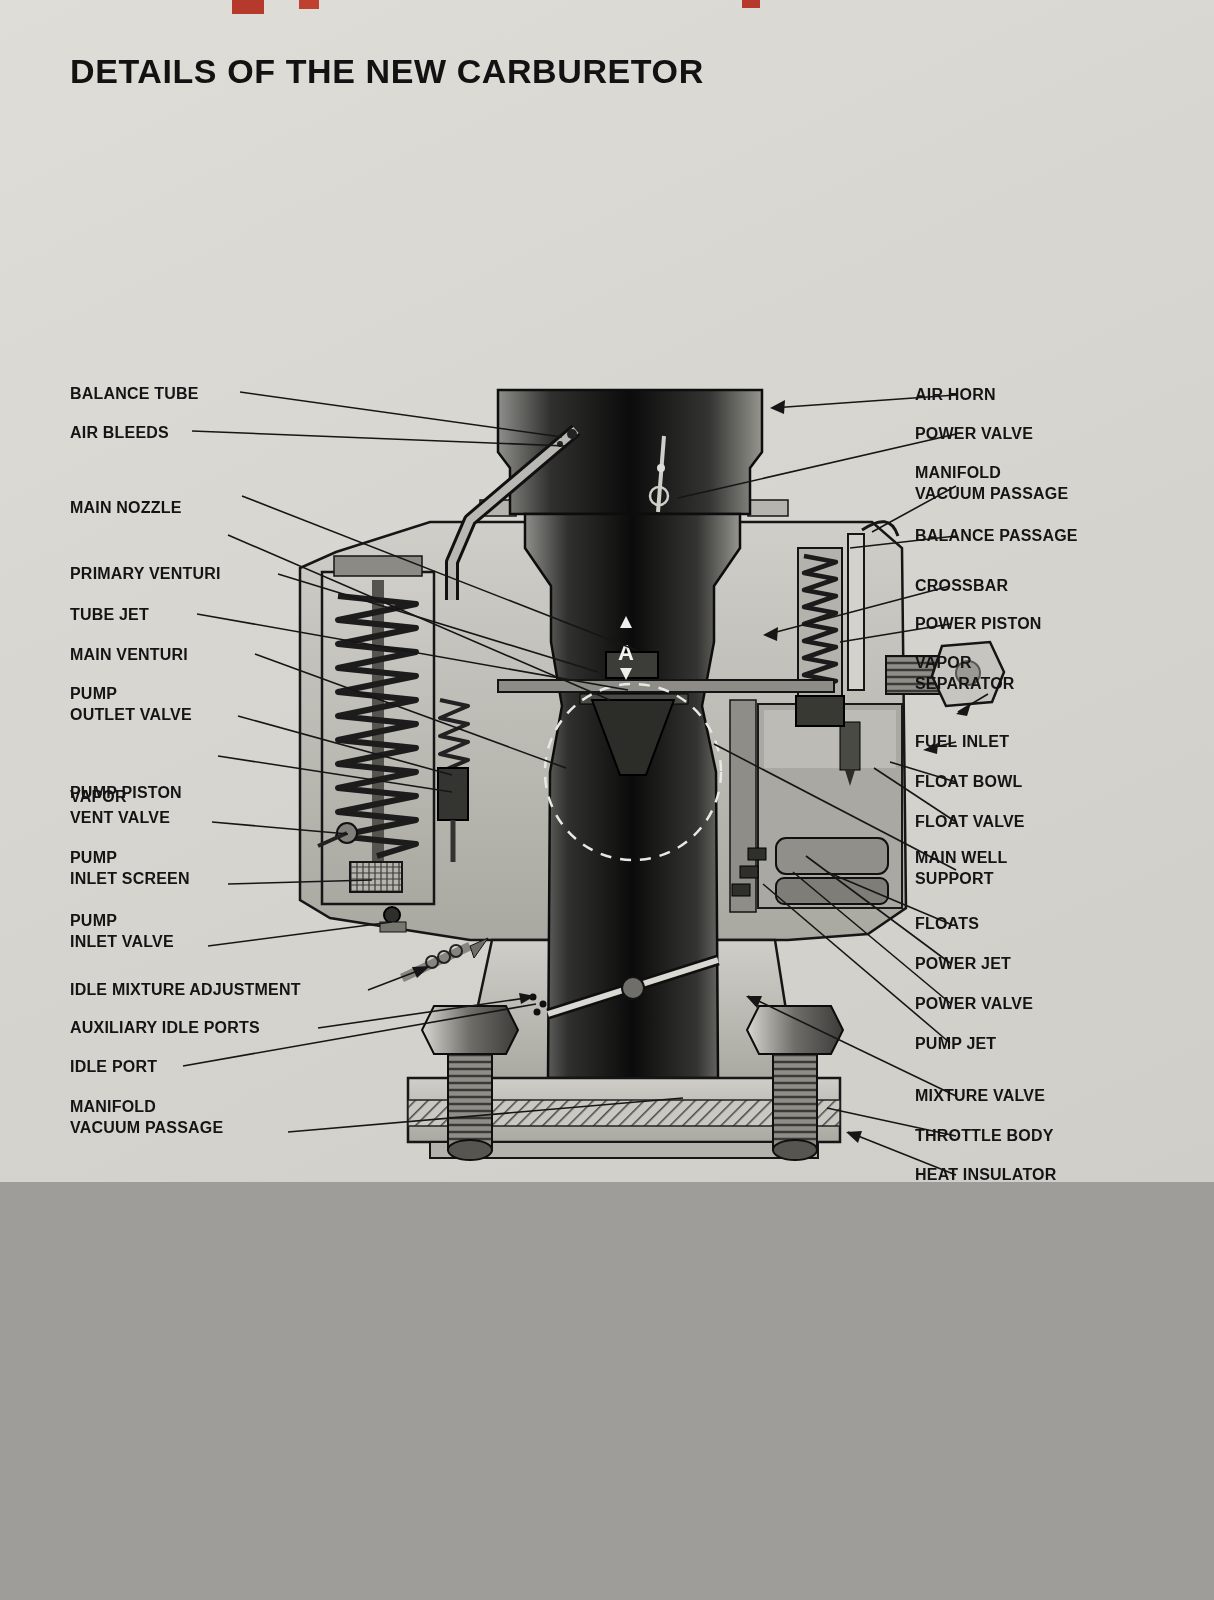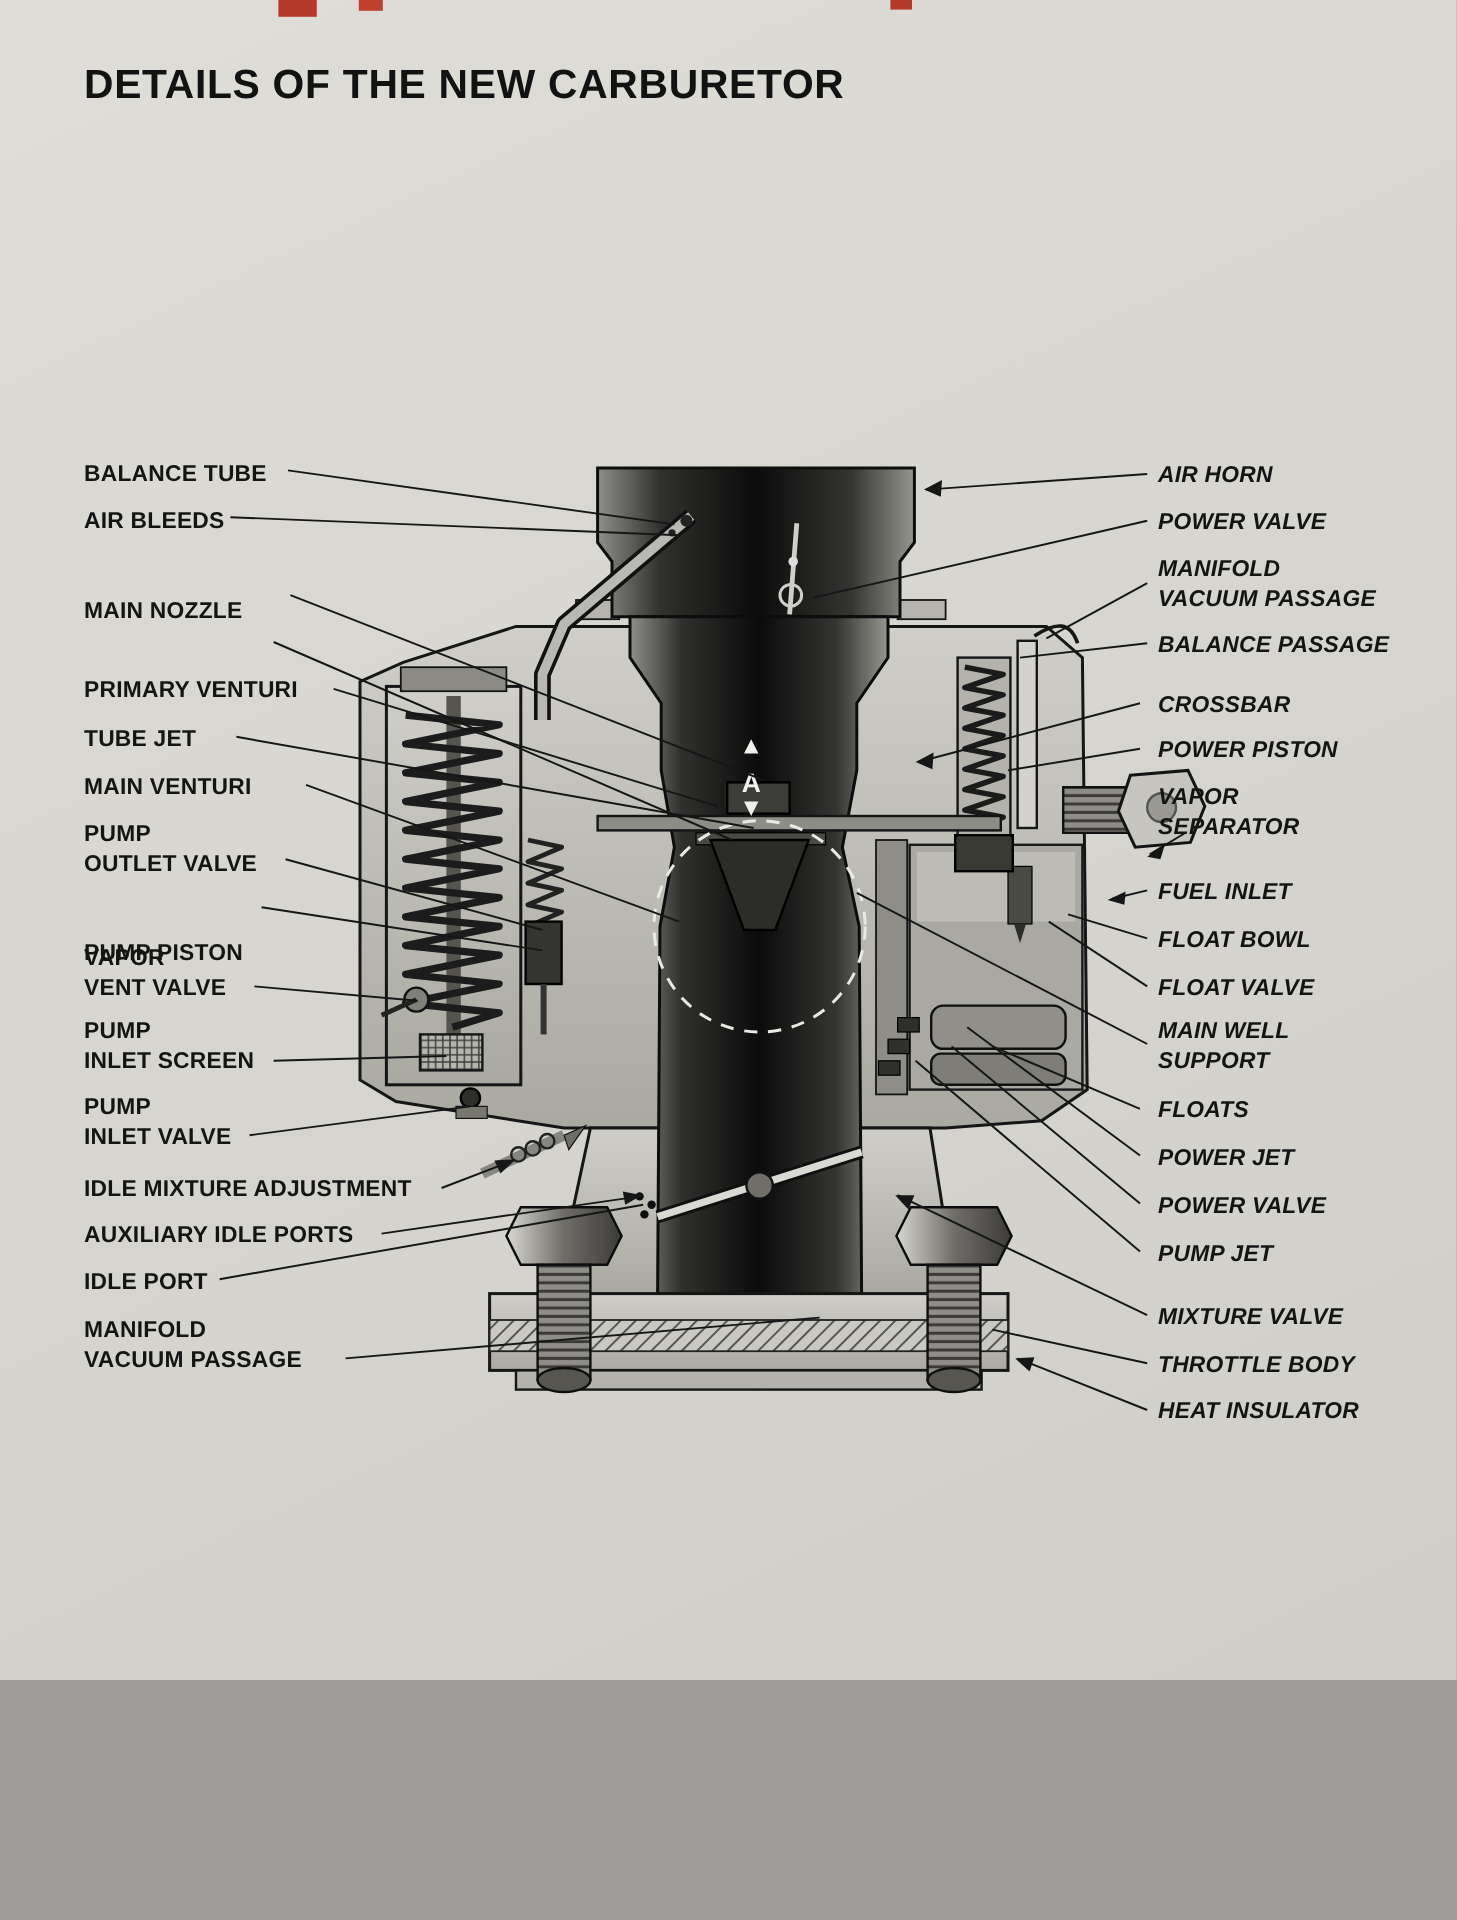--- a/index.html
+++ b/index.html
@@ -1,36 +1,36 @@
 <!DOCTYPE html>
 <html><head>
 <meta charset="utf-8">
 <style>
   * { margin:0; padding:0; box-sizing:border-box; }
   html,body { background:#9e9d99; }
   .page {
     position:relative;
-    width:1214px; height:1400px;
+    width:1214px; height:1182px;
     margin:0 auto;
     background:linear-gradient(155deg,#deddd8 0%, #d8d7d2 35%, #d3d2cd 70%, #cfcec9 100%);
     font-family:"Liberation Sans", sans-serif;
     overflow:hidden;
   }
   .title {
     position:absolute; left:70px; top:52px;
     font-size:34px; font-weight:800; letter-spacing:.6px;
     color:#121212;
   }
   .lbl {
     position:absolute; left:70px;
-    font-size:19px; font-weight:700; line-height:1.32;
+    font-size:16px; font-weight:700; line-height:1.32;
     letter-spacing:.2px; color:#141414;
     white-space:pre-line;
   }
-  .lbl.right { left:965px;font-style:italic; }
+  .lbl.right { left:915px; }
   .diagram { position:absolute; left:0; top:0; }
   .red-mark { position:absolute; background:#b53a2c; }
   .red-mark.m1 { left:232px; top:0; width:32px; height:14px; }
   .red-mark.m2 { left:299px; top:0; width:20px; height:9px;  background:#c0402f; }
   .red-mark.m3 { left:742px; top:0; width:18px; height:8px;  background:#b53a2c; }
 </style>
 </head>
 <body>
 
 <div class="page">

